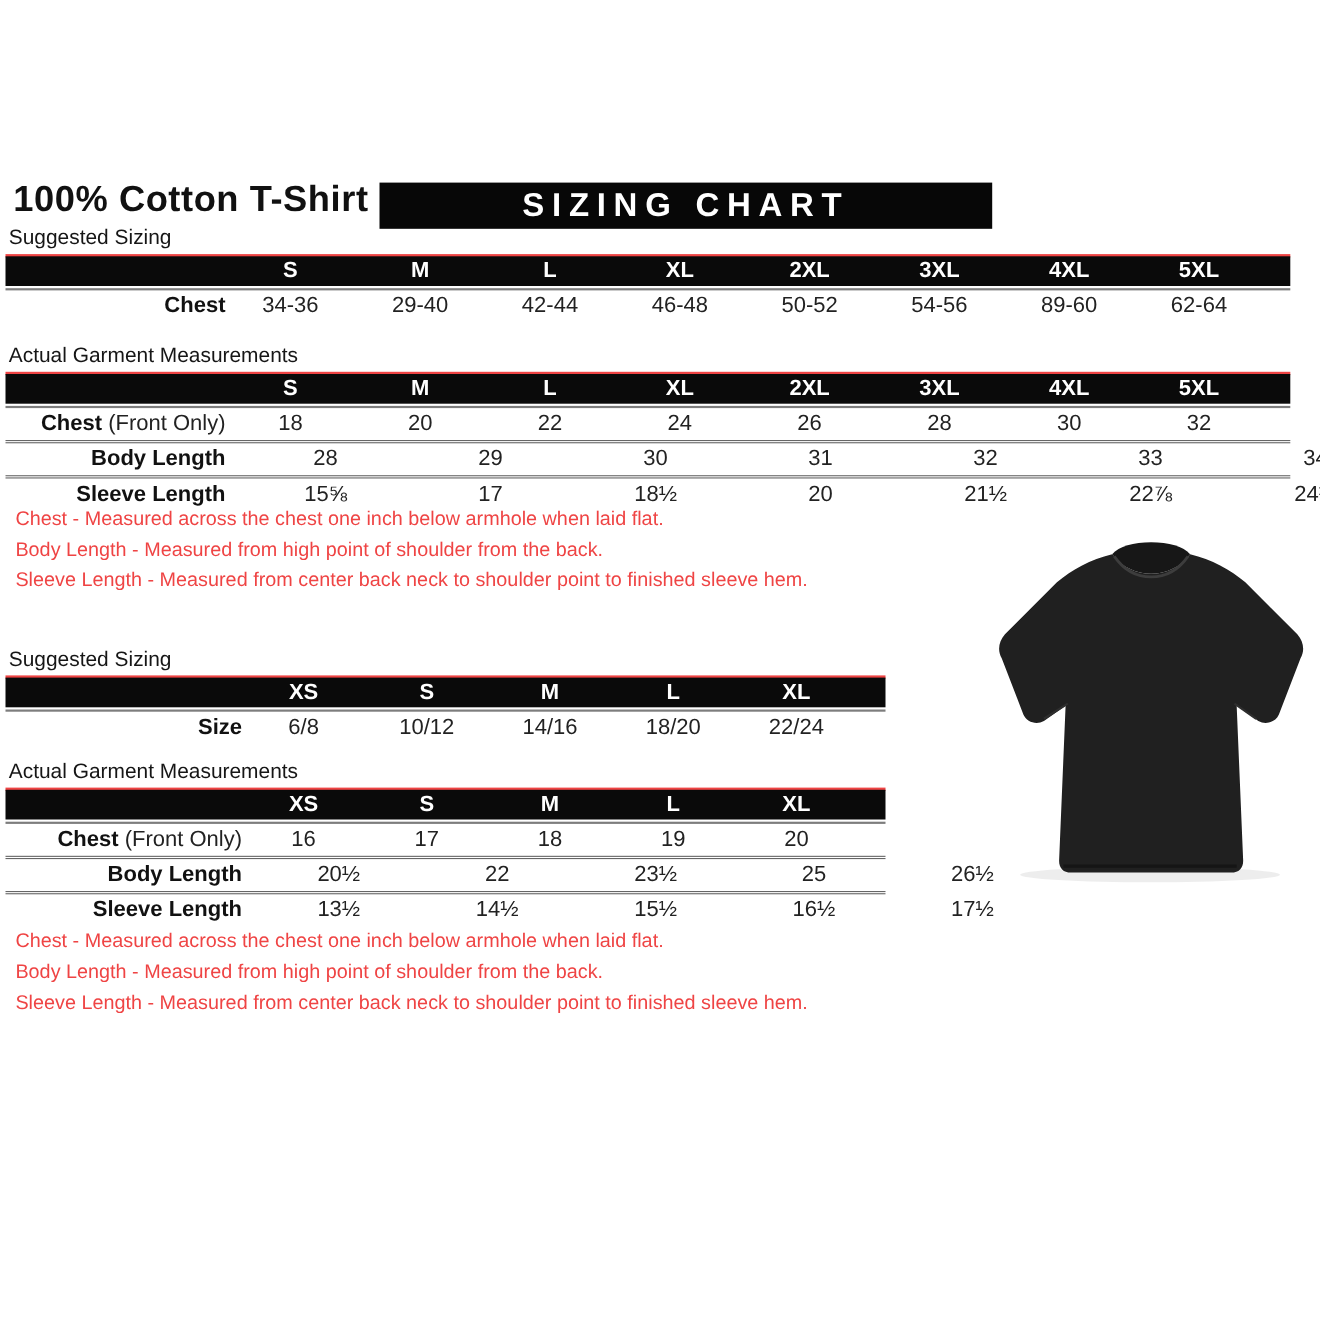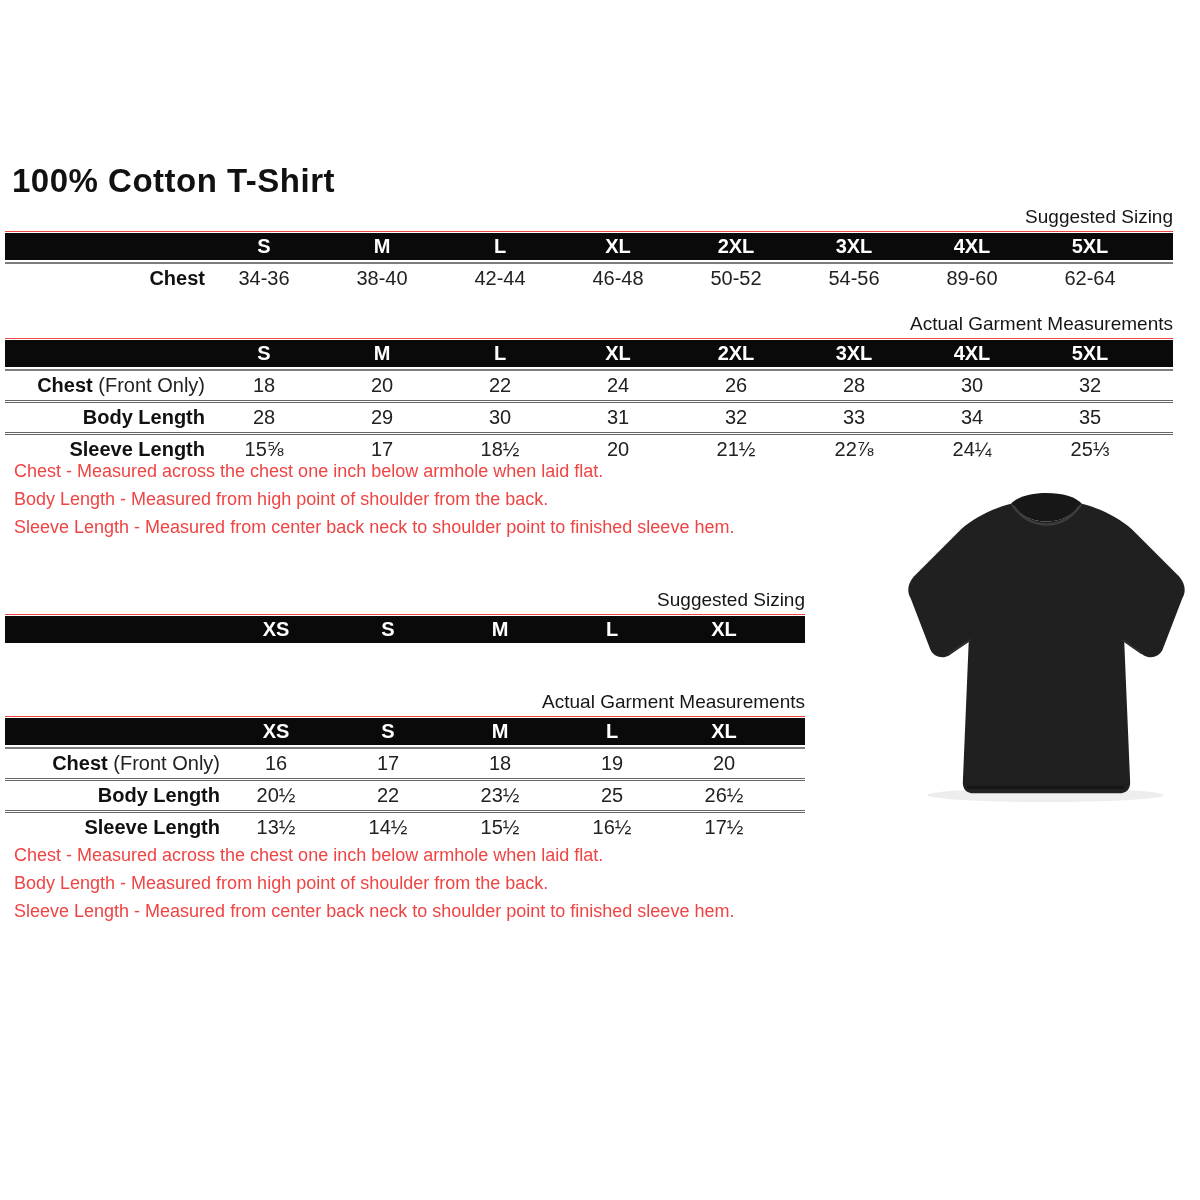--- a/index.html
+++ b/index.html
@@ -4,66 +4,69 @@
 <style>
   html,body{margin:0;padding:0;background:#fff;}
   .page{position:relative;width:1200px;height:1082px;background:#ffffff;overflow:hidden;
         font-family:"Liberation Sans","DejaVu Sans",sans-serif;color:#1a1a1a;}
 
   .title{position:absolute;left:12px;top:162px;font-size:33px;font-weight:700;letter-spacing:0.5px;color:#111;}
   .banner{position:absolute;left:345px;top:166px;width:557px;height:42px;background:#070707;
           display:flex;align-items:center;justify-content:center;}
   .banner span{color:#fff;font-weight:700;font-size:30px;letter-spacing:7px;}
 
-  .sec-label{position:absolute;left:5px;font-size:19px;color:#161616;border-bottom:1px solid #ef4444;padding:0 0 3px 3px;text-align:right;}
+  .sec-label{position:absolute;left:5px;font-size:19px;color:#161616;border-bottom:3px solid #ef4444;padding:0 0 3px 3px;}
   .sec-label.w-adult{width:1165px;}
   .sec-label.w-youth{width:797px;}
 
   .tbl{position:absolute;left:5px;font-size:20px;}
   .hdr,.row{display:grid;align-items:center;}
   .adult .hdr,.adult .row{grid-template-columns:200px repeat(8,118px);width:1168px;}
   .youth .hdr,.youth .row{grid-template-columns:215px repeat(5,112px);width:800px;}
   .hdr{background:#0a0a0a;height:27px;margin-bottom:2px;}
   .hdr .cell{color:#fff;font-weight:700;text-align:center;}
   .row{height:29px;}
   .row .cell{text-align:center;color:#222;}
   .cell.lbl{text-align:right;padding-left:9px;}
   .cell.lbl b{font-weight:700;color:#111;}
   .row.first{border-top:2px solid #7d7d7d;}
-  .row.sep{border-top:3px double #666;}
+  .row.sep{border-top:3px double #666;gap:32px;}
 
   .notes{position:absolute;left:14px;font-size:18px;line-height:28px;color:#ef4444;}
   .youth-title{position:absolute;left:4px;top:544px;font-size:30px;font-weight:700;color:#0f0f0f;}
 
   .tshirt{position:absolute;left:893px;top:492px;width:305px;height:315px;}
 </style>
 </head>
 <body>
 
 <div class="page">
 
   <div class="title">100% Cotton T-Shirt</div>
+  <div class="banner">
+    <span>SIZING CHART</span>
+  </div>
 
   <div class="sec-label w-adult" style="top:206px">Suggested Sizing</div>
   <div class="tbl adult" style="top:233px">
     <div class="hdr">
       <div class="cell lbl"></div>
       <div class="cell">S</div>
       <div class="cell">M</div>
       <div class="cell">L</div>
       <div class="cell">XL</div>
       <div class="cell">2XL</div>
       <div class="cell">3XL</div>
       <div class="cell">4XL</div>
       <div class="cell">5XL</div>
     </div>
     <div class="row first">
       <div class="cell lbl"><b>Chest</b><span></span></div>
       <div class="cell">34-36</div>
-      <div class="cell">38-40</div>
+      <div class="cell">29-40</div>
       <div class="cell">42-44</div>
       <div class="cell">46-48</div>
       <div class="cell">50-52</div>
       <div class="cell">54-56</div>
       <div class="cell">89-60</div>
       <div class="cell">62-64</div>
     </div>
   </div>
 
   <div class="sec-label w-adult" style="top:313px">Actual Garment Measurements</div>
@@ -123,20 +126,28 @@
 
   <div class="sec-label w-youth" style="top:589px">Suggested Sizing</div>
   <div class="tbl youth" style="top:616px">
     <div class="hdr">
       <div class="cell lbl"></div>
       <div class="cell">XS</div>
       <div class="cell">S</div>
       <div class="cell">M</div>
       <div class="cell">L</div>
       <div class="cell">XL</div>
+    </div>
+    <div class="row first">
+      <div class="cell lbl"><b>Size</b><span></span></div>
+      <div class="cell">6/8</div>
+      <div class="cell">10/12</div>
+      <div class="cell">14/16</div>
+      <div class="cell">18/20</div>
+      <div class="cell">22/24</div>
     </div>
   </div>
 
   <div class="sec-label w-youth" style="top:691px">Actual Garment Measurements</div>
   <div class="tbl youth" style="top:718px">
     <div class="hdr">
       <div class="cell lbl"></div>
       <div class="cell">XS</div>
       <div class="cell">S</div>
       <div class="cell">M</div>

